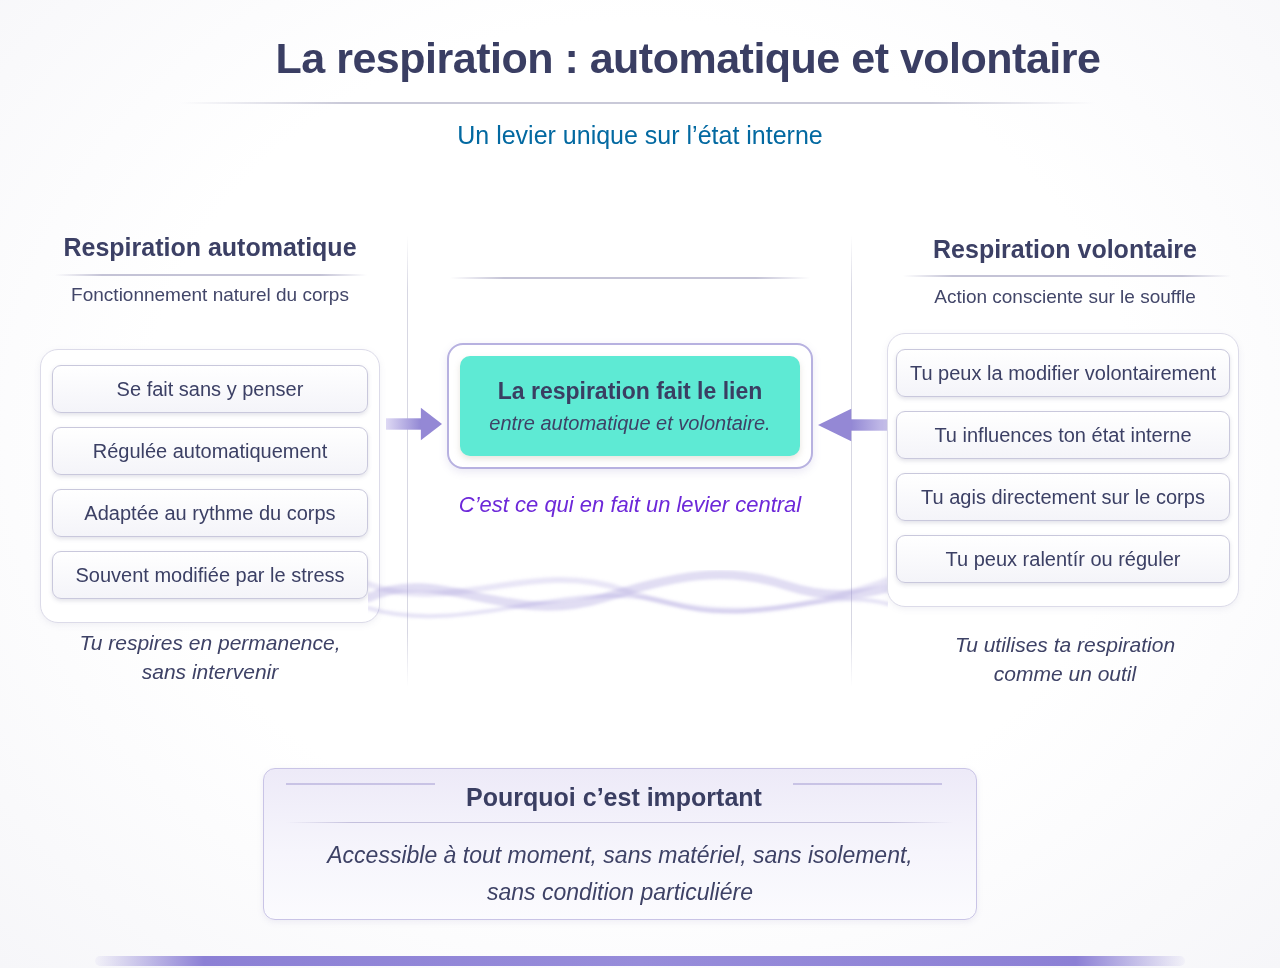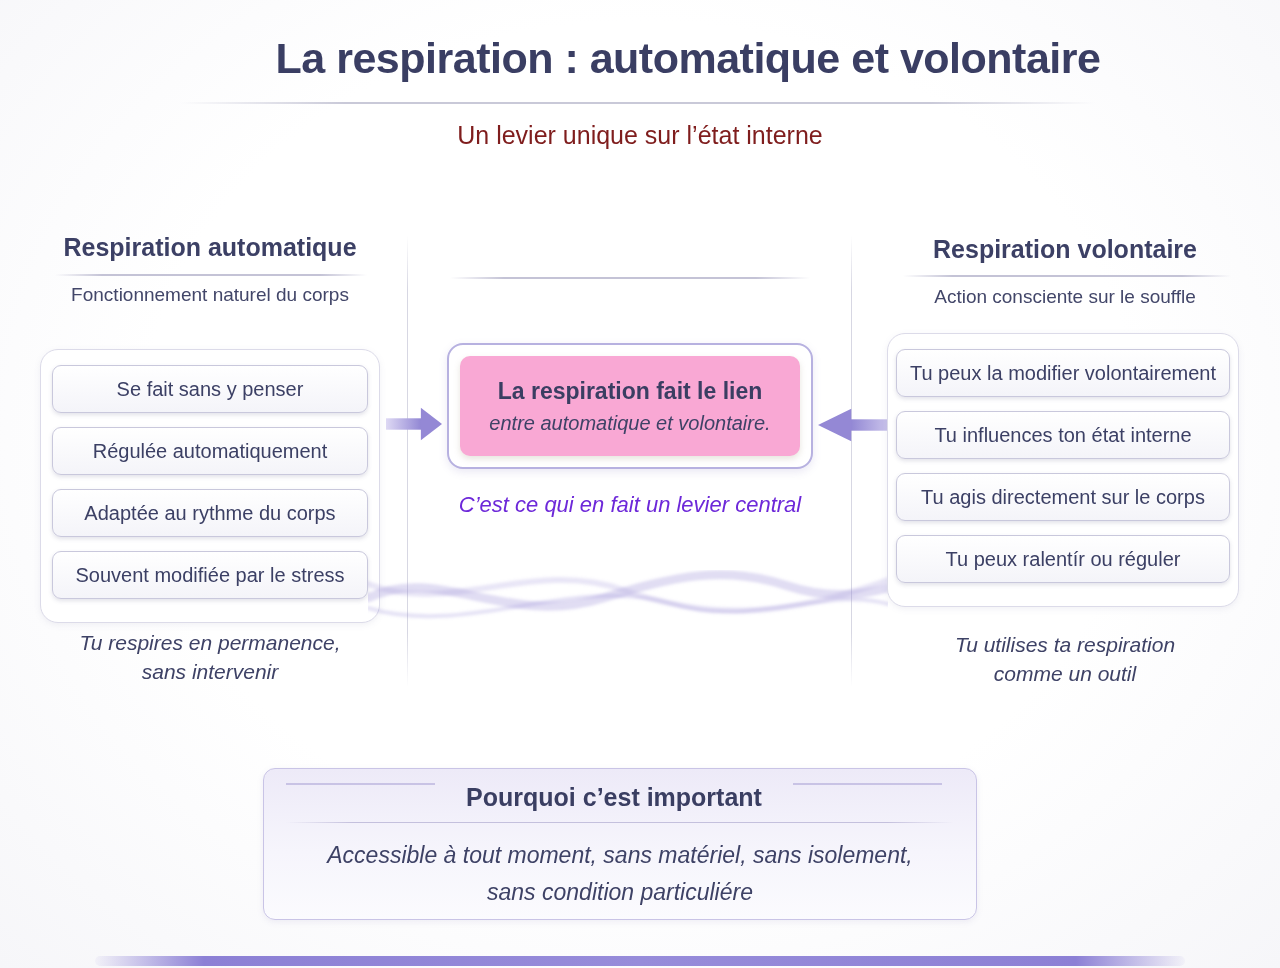--- a/index.html
+++ b/index.html
@@ -17,21 +17,21 @@
     position: absolute; top: 34px; left: 0; width: 100%;
     text-align: center; font-size: 43px; font-weight: 700;
     color: #3a3e63; letter-spacing: -0.5px; margin-left: 48px;
   }
   .title-divider {
     position: absolute; top: 102px; left: 180px; width: 915px; height: 2px;
     background: linear-gradient(90deg, rgba(200,200,214,0), #c9c9d8 18%, #c9c9d8 82%, rgba(200,200,214,0));
   }
   .page-subtitle {
     position: absolute; top: 121px; left: 0; width: 100%;
-    text-align: center; font-size: 25px; font-weight: 400; color: #7f1d1d;
+    text-align: center; font-size: 25px; font-weight: 400; color: #0369a1;
   }
 
   
   .vdivider {
     position: absolute; top: 235px; height: 452px; width: 1px;
     background: linear-gradient(180deg, rgba(213,213,226,0), #d7d7e3 12%, #d7d7e3 88%, rgba(213,213,226,0));
   }
   .vdivider.v1 { left: 407px; }
   .vdivider.v2 { left: 851px; }
 
@@ -63,21 +63,21 @@
   }
 
   
   .key-outer {
     position: absolute; left: 447px; top: 343px; width: 366px; height: 126px;
     background: #ffffff; border: 2px solid #b7b1e0; border-radius: 16px;
     box-shadow: 0 3px 8px rgba(125,115,185,0.16);
   }
   .key-inner {
     position: absolute; left: 11px; top: 11px; width: 340px; height: 100px;
-    background: #f9a8d4; border-radius: 10px;
+    background: #5eead4; border-radius: 10px;
     box-shadow: 0 3px 6px rgba(145,135,105,0.22);
     display: flex; flex-direction: column; align-items: center; justify-content: center;
     gap: 7px; text-align: center;
   }
   .key-line1 { font-size: 23px; font-weight: 700; color: #3a3e62; }
   .key-line2 { font-size: 20px; font-style: italic; color: #3e4266; }
   .center-caption {
     position: absolute; top: 492px; left: 420px; width: 420px;
     text-align: center; font-size: 22px; font-style: italic; color: #6d28d9;
   }

